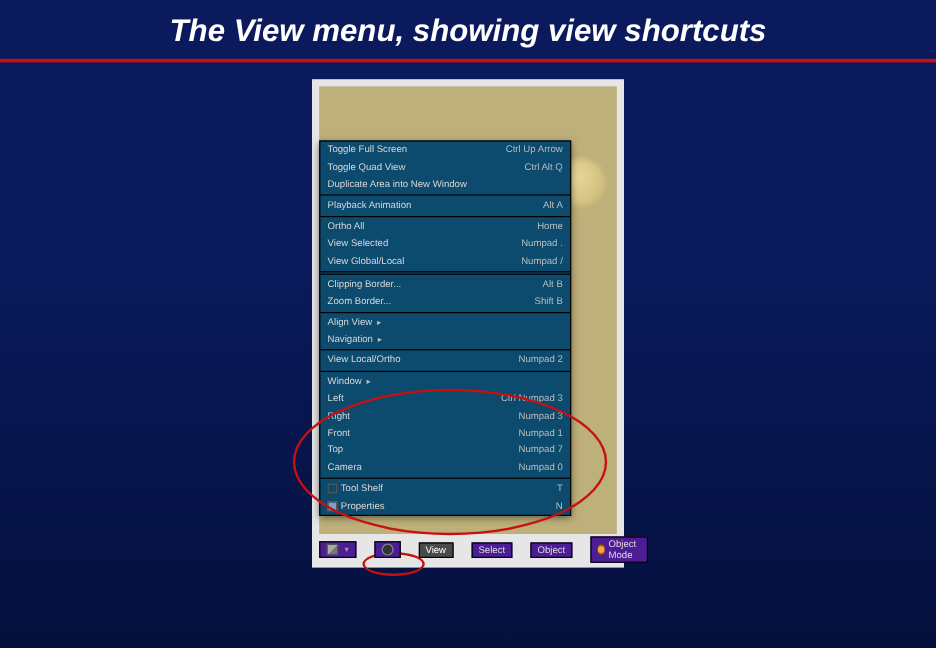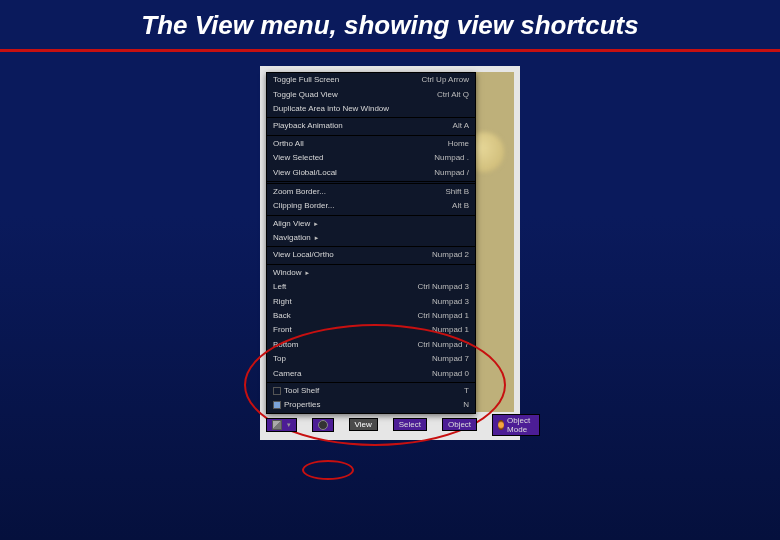--- a/index.html
+++ b/index.html
@@ -47,26 +47,27 @@
     content: '';
     position: absolute;
     right: 10px; top: 60px;
     width: 40px; height: 40px;
     border-radius: 50%;
     background: radial-gradient(circle at 40% 40%, #e8d99a, #c8b470);
     filter: blur(2px);
   }
   .menu {
     position: relative;
-    background: #0f172a;
+    background: #0c4a6e;
     color: #d7d7d7;
     font-size: 8px;
     width: 210px;
     border: 1px solid #000;
     box-shadow: 0 2px 6px rgba(0,0,0,0.5);
+    margin-top: 45px;
   }
   .row {
     display: flex;
     justify-content: space-between;
     align-items: center;
     padding: 2px 6px;
     line-height: 1.3;
     white-space: nowrap;
   }
   .row .sc { color: #bcbcbc; font-size: 8px; }
@@ -82,21 +83,21 @@
   .arrow::after { content: '▸'; font-size: 7px; color: #bcbcbc; margin-left: 4px; }
   .ellipse {
     position: absolute;
     border: 2px solid #c71010;
     border-radius: 50%;
     pointer-events: none;
   }
   .ellipse1 { left: -16px; top: 258px; width: 262px; height: 122px; }
   .ellipse2 { left: 42px; top: 394px; width: 52px; height: 20px; }
   .footer-bar {
-    margin-top: 0;
+    margin-top: 17px;
     display: flex;
     align-items: center;
     gap: 15px;
     font-size: 8px;
     color: #ddd;
     position: relative;
   }
   .btn {
     background: #4c1d95;
     border: 1px solid #000;
@@ -165,27 +166,27 @@
           <span><span>View Selected</span></span>
           <span class="sc">Numpad .</span>
         </div>
         <div class="row">
           <span><span>View Global/Local</span></span>
           <span class="sc">Numpad /</span>
         </div>
         <div class="sep"></div>
         <div class="sep"></div>
         <div class="row">
+          <span><span>Clipping Border...</span></span>
+          <span class="sc">Alt B</span>
+        </div>
+        <div class="row">
           <span><span>Zoom Border...</span></span>
           <span class="sc">Shift B</span>
         </div>
-        <div class="row">
-          <span><span>Clipping Border...</span></span>
-          <span class="sc">Alt B</span>
-        </div>
         <div class="sep"></div>
         <div class="row">
           <span class="arrow"><span>Align View</span></span>
           <span class="sc"></span>
         </div>
         <div class="row">
           <span class="arrow"><span>Navigation</span></span>
           <span class="sc"></span>
         </div>
         <div class="sep"></div>
@@ -200,30 +201,22 @@
         </div>
         <div class="row">
           <span><span>Left</span></span>
           <span class="sc">Ctrl Numpad 3</span>
         </div>
         <div class="row">
           <span><span>Right</span></span>
           <span class="sc">Numpad 3</span>
         </div>
         <div class="row">
-          <span><span>Back</span></span>
-          <span class="sc">Ctrl Numpad 1</span>
-        </div>
-        <div class="row">
           <span><span>Front</span></span>
           <span class="sc">Numpad 1</span>
-        </div>
-        <div class="row">
-          <span><span>Bottom</span></span>
-          <span class="sc">Ctrl Numpad 7</span>
         </div>
         <div class="row">
           <span><span>Top</span></span>
           <span class="sc">Numpad 7</span>
         </div>
         <div class="row">
           <span><span>Camera</span></span>
           <span class="sc">Numpad 0</span>
         </div>
         <div class="sep"></div>

